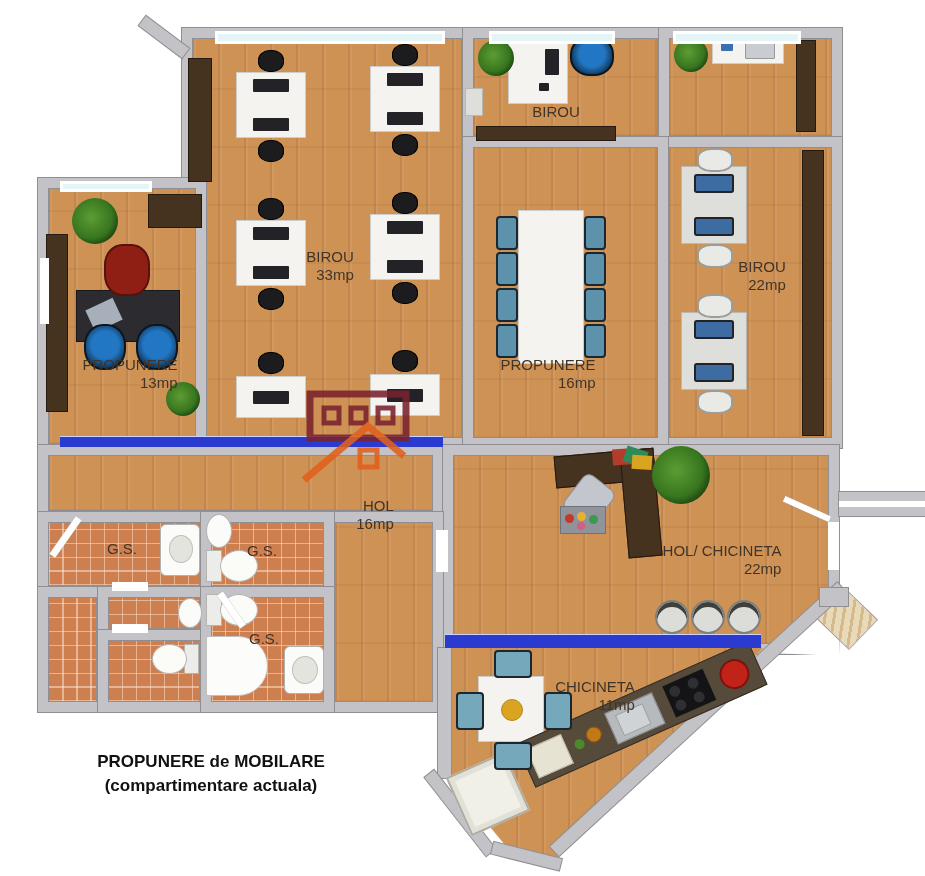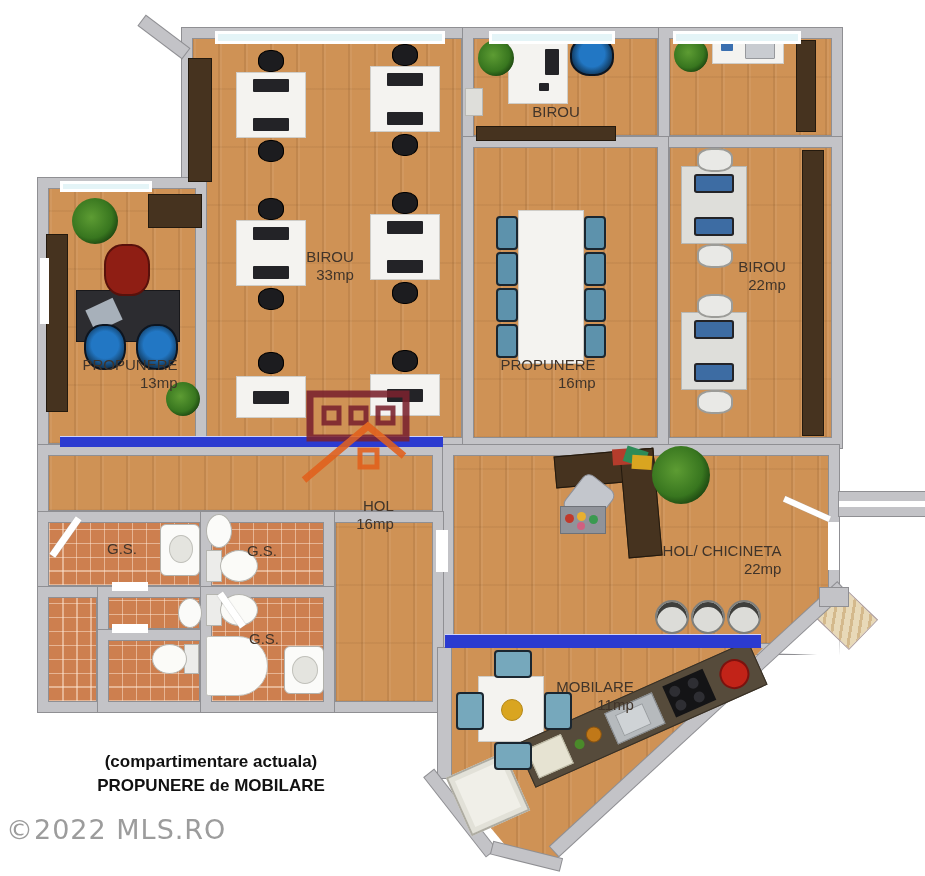--- a/index.html
+++ b/index.html
@@ -308,33 +308,32 @@
   <div class="label" style="left:262px;top:542px;">
     <span class="l1">G.S.</span>
   </div>
   <div class="label" style="left:264px;top:630px;">
     <span class="l1">G.S.</span>
   </div>
   <div class="label" style="left:722px;top:542px;">
     <span class="l1">HOL/ CHICINETA</span><span class="l2">22mp</span>
   </div>
   <div class="label" style="left:595px;top:678px;">
-    <span class="l1">MOBILARE</span><span class="l2">11mp</span>
+    <span class="l1">CHICINETA</span><span class="l2">11mp</span>
   </div>
 
   <div class="watermark" style="left:300px;top:388px;">
     <svg width="126" height="96" viewBox="0 0 126 96" style="flex:none;">
       <rect x="10" y="6" width="96" height="44" fill="none" stroke="var(--logo-red)" stroke-width="7"></rect>
       <rect x="24" y="20" width="15" height="15" fill="none" stroke="var(--logo-red)" stroke-width="5"></rect>
       <rect x="51" y="20" width="15" height="15" fill="none" stroke="var(--logo-red)" stroke-width="5"></rect>
       <rect x="78" y="20" width="15" height="15" fill="none" stroke="var(--logo-red)" stroke-width="5"></rect>
       <polyline points="4,92 68,38 104,68" fill="none" stroke="var(--logo-orange)" stroke-width="7"></polyline>
       <rect x="60" y="62" width="17" height="17" fill="none" stroke="var(--logo-orange)" stroke-width="5"></rect>
     </svg>
   </div>
 
   <div class="plan-title">
+    <div>PROPUNERE de MOBILARE</div>
     <div>(compartimentare actuala)</div>
-    <div>PROPUNERE de MOBILARE</div>
-  </div>
-  <div class="copyright">©2022 MLS.RO</div>
+  </div>
 
 </div>
 
 </body></html>

